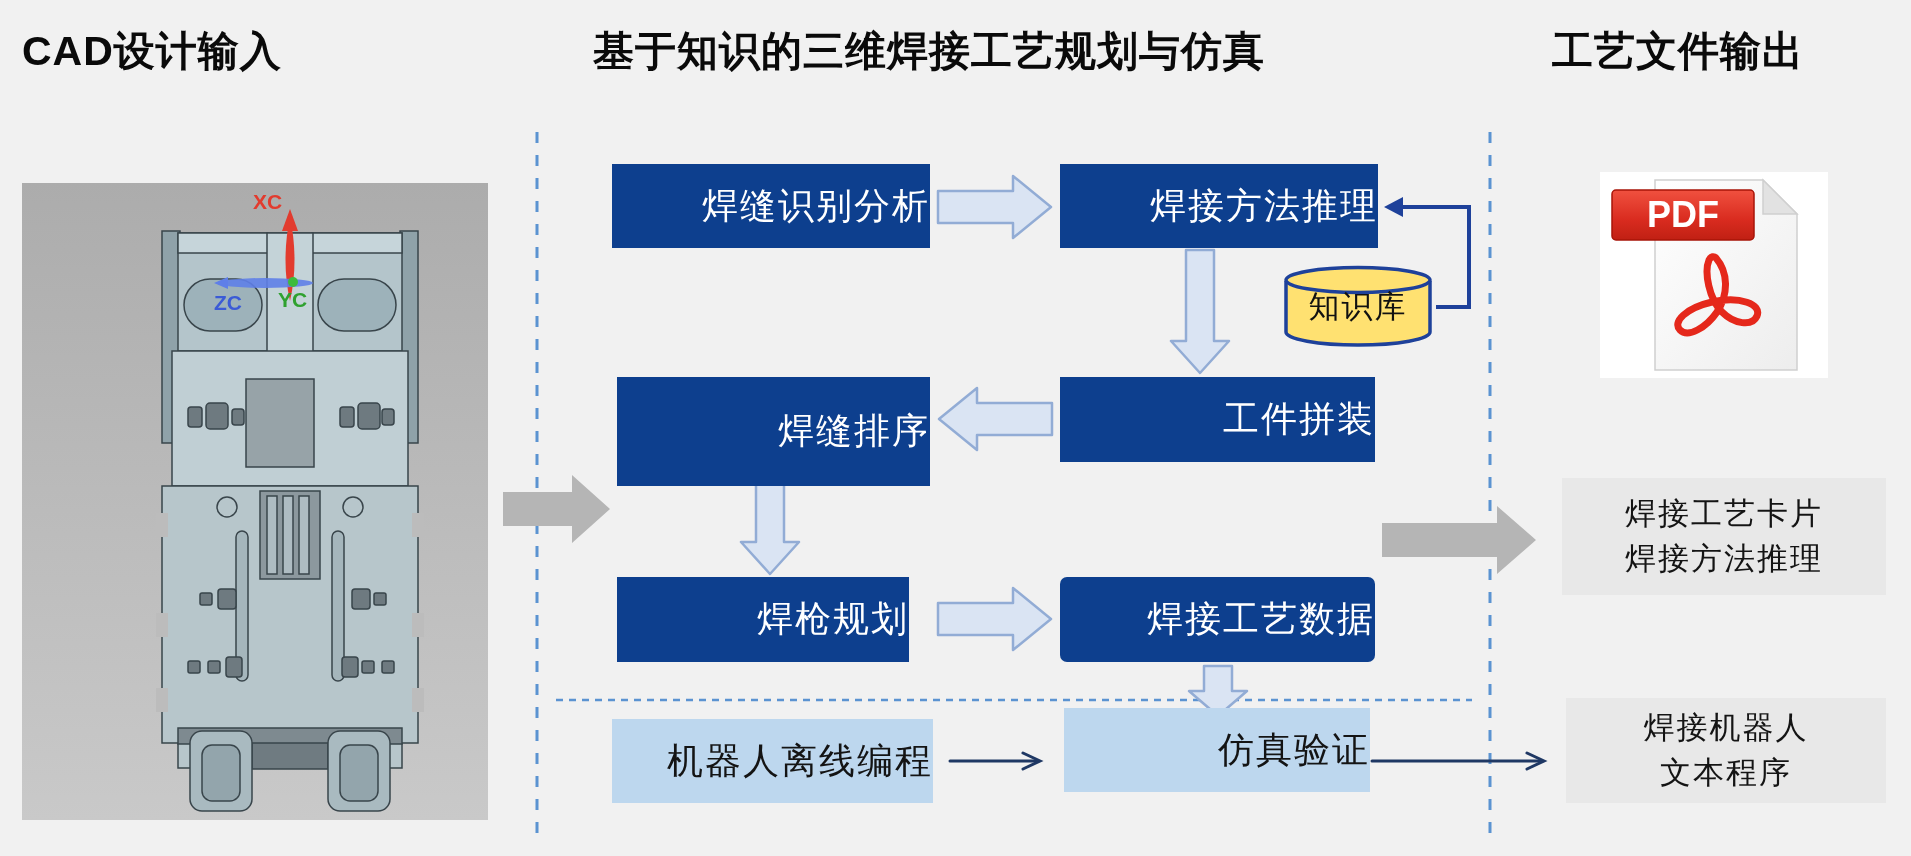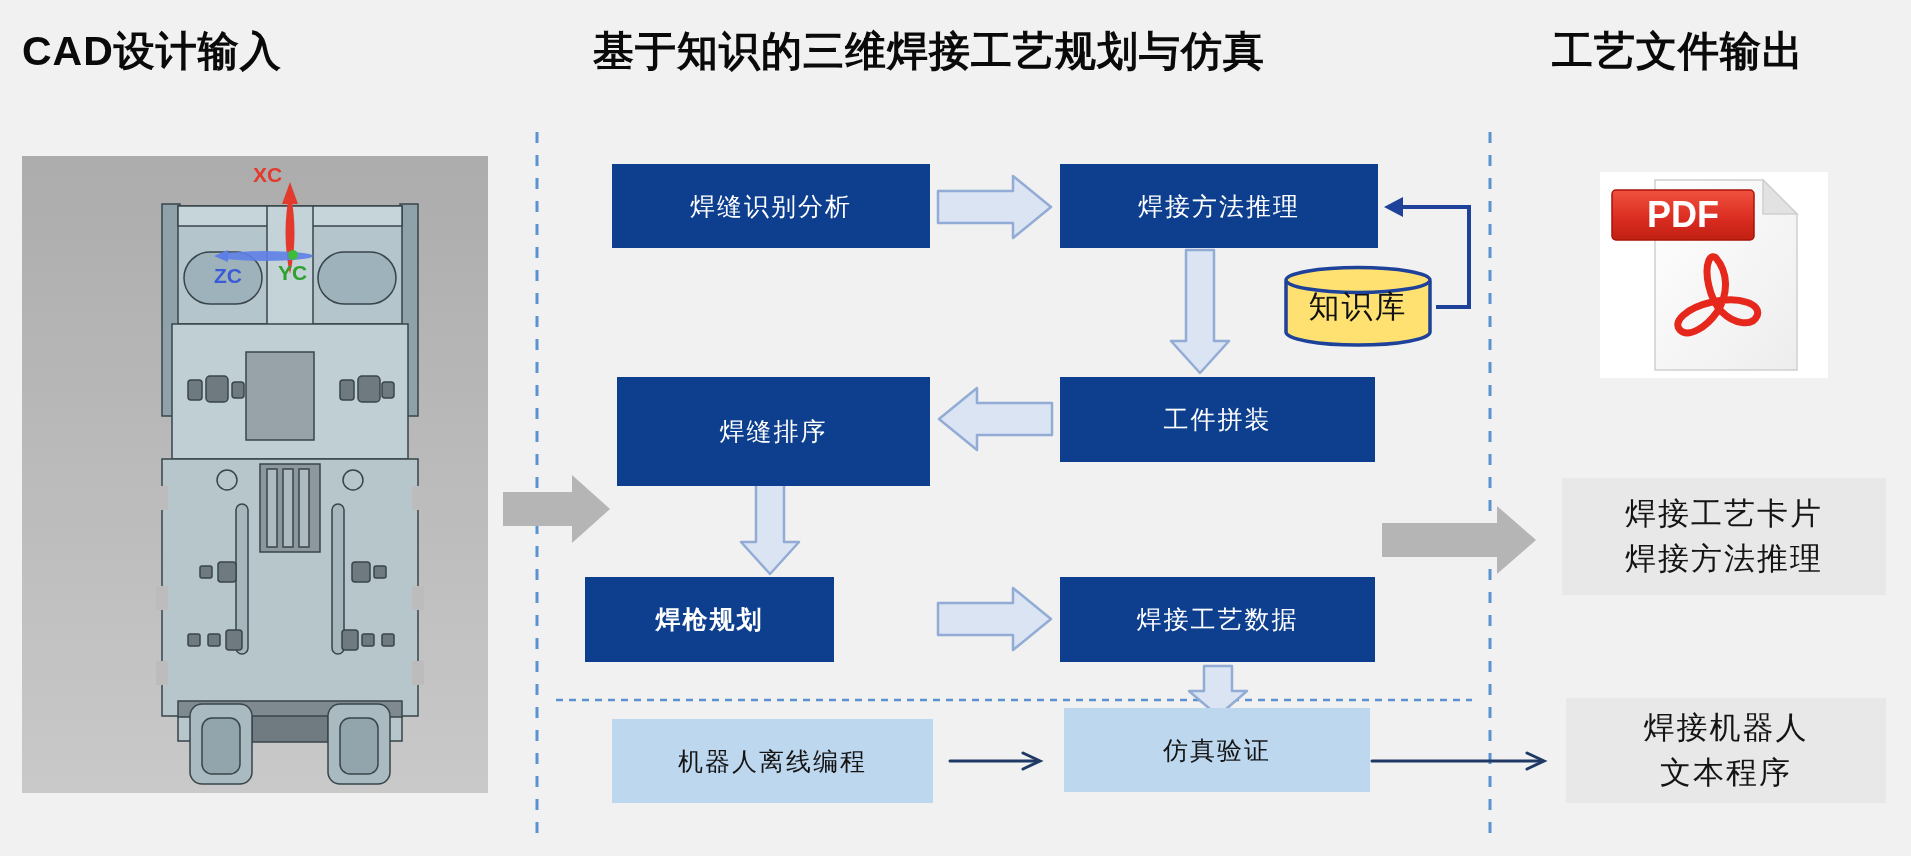--- a/index.html
+++ b/index.html
@@ -1,27 +1,27 @@
 <!DOCTYPE html>
 <html><head>
 <meta charset="utf-8">
 <style>
   html,body{margin:0;padding:0;background:#f1f1f1;}
   body{font-family:"Liberation Sans", sans-serif;}
   .stage{position:relative;width:1911px;height:856px;background:#f1f1f1;overflow:hidden;}
   .abs{position:absolute;}
   .title{position:absolute;top:24px;font-size:41px;font-weight:700;color:#0a0a0a;text-align:left;letter-spacing:1px;white-space:nowrap;}
-  .flow-box{position:absolute;display:flex;align-items:center;justify-content:center;
-            font-size:25px;letter-spacing:2px;white-space:nowrap;}
+  .flow-box{position:absolute;display:flex;align-items:center;justify-content:flex-end;
+            font-size:36px;letter-spacing:2px;white-space:nowrap;}
   .box-dark{background:#0d3f8e;color:#ffffff;}
   .box-light{background:#bdd7ee;color:#141414;}
   .out-box{position:absolute;background:#e8e8e8;color:#141414;display:flex;flex-direction:column;
            align-items:center;justify-content:center;font-size:31px;line-height:1.42;letter-spacing:2px;}
   .cyl-label{position:absolute;left:0;top:22px;width:100%;text-align:center;font-size:31px;color:#111;letter-spacing:2px;}
-  .cad-panel{position:absolute;left:22px;top:156px;width:466px;height:637px;}
+  .cad-panel{position:absolute;left:22px;top:183px;width:466px;height:637px;}
   svg{display:block;}
   .connectors{position:absolute;left:0;top:0;pointer-events:none;}
 </style>
 </head>
 <body>
 
 <div class="stage">
 
   <div class="title" style="left:22px;width:466px;">CAD设计输入</div>
   <div class="title" style="left:593px;width:806px;">基于知识的三维焊接工艺规划与仿真</div>
@@ -150,24 +150,24 @@
   </div>
   <div class="flow-box box-dark" style="left:1060px;top:164px;width:318px;height:84px;">
     <span>焊接方法推理</span>
   </div>
   <div class="flow-box box-dark" style="left:617px;top:377px;width:313px;height:109px;">
     <span>焊缝排序</span>
   </div>
   <div class="flow-box box-dark" style="left:1060px;top:377px;width:315px;height:85px;">
     <span>工件拼装</span>
   </div>
-  <div class="flow-box box-dark" style="left:585px;top:577px;width:249px;height:85px;font-weight:bold;">
+  <div class="flow-box box-dark" style="left:617px;top:577px;width:292px;height:85px;">
     <span>焊枪规划</span>
   </div>
-  <div class="flow-box box-dark" style="left:1060px;top:577px;width:315px;height:85px;">
+  <div class="flow-box box-dark" style="left:1060px;top:577px;width:315px;height:85px;border-radius:7px;">
     <span>焊接工艺数据</span>
   </div>
   <div class="flow-box box-light" style="left:612px;top:719px;width:321px;height:84px;">
     <span>机器人离线编程</span>
   </div>
   <div class="flow-box box-light" style="left:1064px;top:708px;width:306px;height:84px;">
     <span>仿真验证</span>
   </div>
 
   <div class="abs" style="left:1282px;top:264px;width:152px;height:86px;">

